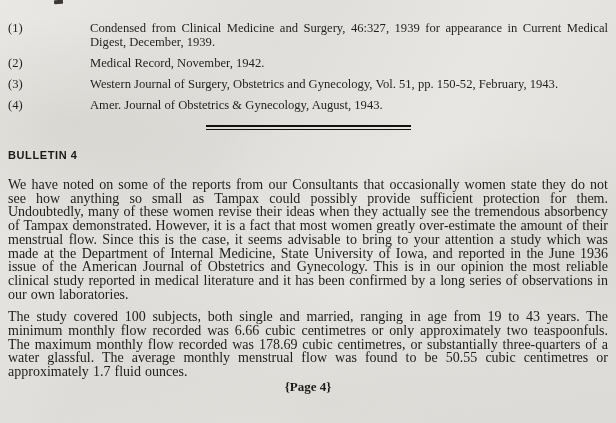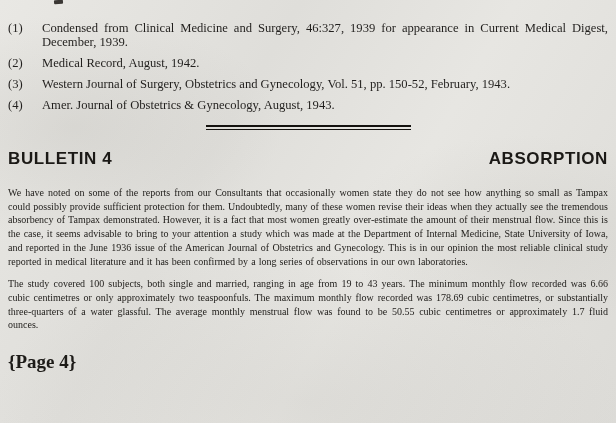--- a/index.html
+++ b/index.html
@@ -43,90 +43,89 @@
     margin-bottom: 7px;
     font-size: 12.6px;
     line-height: 14px;
   }
   .citation-num {
     flex: 0 0 34px;
   }
   .citation-text {
     flex: 1 1 auto;
     text-align: justify;
+    margin-left: 48px;
   }
   .divider {
     width: 205px;
     margin: 13px auto 0 auto;
     height: 2px;
     border-top: 2.5px solid #14120f;
     border-bottom: 1.5px solid #14120f;
   }
   .header-row {
     display: flex;
     justify-content: space-between;
     align-items: baseline;
     margin-top: 19px;
     font-family: "Liberation Sans", "DejaVu Sans", sans-serif;
     font-weight: bold;
-    font-size: 17px;
+    font-size: 11px;
     letter-spacing: 0.6px;
     color: #1b1916;
   }
   .body-para {
     margin-top: 17px;
-    font-size: 10px;
+    font-size: 14px;
     line-height: 13.7px;
     text-align: justify;
     word-spacing: 0.6px;
     color: #23211e;
   }
   .body-para + .body-para {
     margin-top: 9px;
     font-family: Liberation Serif, serif;
   }
   .footer {
-    margin-top: 19px;
-    text-align: left;
-    font-size: 19px;
+    text-align: center;
+    font-size: 13px;
     font-weight: bold;
     color: #1d1b18;
   }
 </style>
 </head>
 <body>
 
 <div class="page">
 
   <div class="scan-mark"></div>
 
   <div class="citations">
     <div class="citation-row">
       <span class="citation-num">(1)</span>
       <span class="citation-text">Condensed from Clinical Medicine and Surgery, 46:327, 1939 for appearance in Current Medical Digest, December, 1939.</span>
     </div>
     <div class="citation-row">
       <span class="citation-num">(2)</span>
-      <span class="citation-text">Medical Record, August, 1942.</span>
+      <span class="citation-text">Medical Record, November, 1942.</span>
     </div>
     <div class="citation-row">
       <span class="citation-num">(3)</span>
       <span class="citation-text">Western Journal of Surgery, Obstetrics and Gynecology, Vol. 51, pp. 150-52, February, 1943.</span>
     </div>
     <div class="citation-row">
       <span class="citation-num">(4)</span>
       <span class="citation-text">Amer. Journal of Obstetrics &amp; Gynecology, August, 1943.</span>
     </div>
   </div>
 
   <div class="divider"></div>
 
   <div class="header-row">
     <span>BULLETIN 4</span>
-    <span>ABSORPTION</span>
   </div>
 
   <div class="body-para">We have noted on some of the reports from our Consultants that occasionally women state they do not see how anything so small as Tampax could possibly provide sufficient protection for them. Undoubtedly, many of these women revise their ideas when they actually see the tremendous absorbency of Tampax demonstrated. However, it is a fact that most women greatly over-estimate the amount of their menstrual flow. Since this is the case, it seems advisable to bring to your attention a study which was made at the Department of Internal Medicine, State University of Iowa, and reported in the June 1936 issue of the American Journal of Obstetrics and Gynecology. This is in our opinion the most reliable clinical study reported in medical literature and it has been confirmed by a long series of observations in our own laboratories.</div>
 
   <div class="body-para">The study covered 100 subjects, both single and married, ranging in age from 19 to 43 years. The minimum monthly flow recorded was 6.66 cubic centimetres or only approximately two teaspoonfuls. The maximum monthly flow recorded was 178.69 cubic centimetres, or substantially three-quarters of a water glassful. The average monthly menstrual flow was found to be 50.55 cubic centimetres or approximately 1.7 fluid ounces.</div>
 
   <div class="footer">{Page 4}</div>
 
 </div>
 

